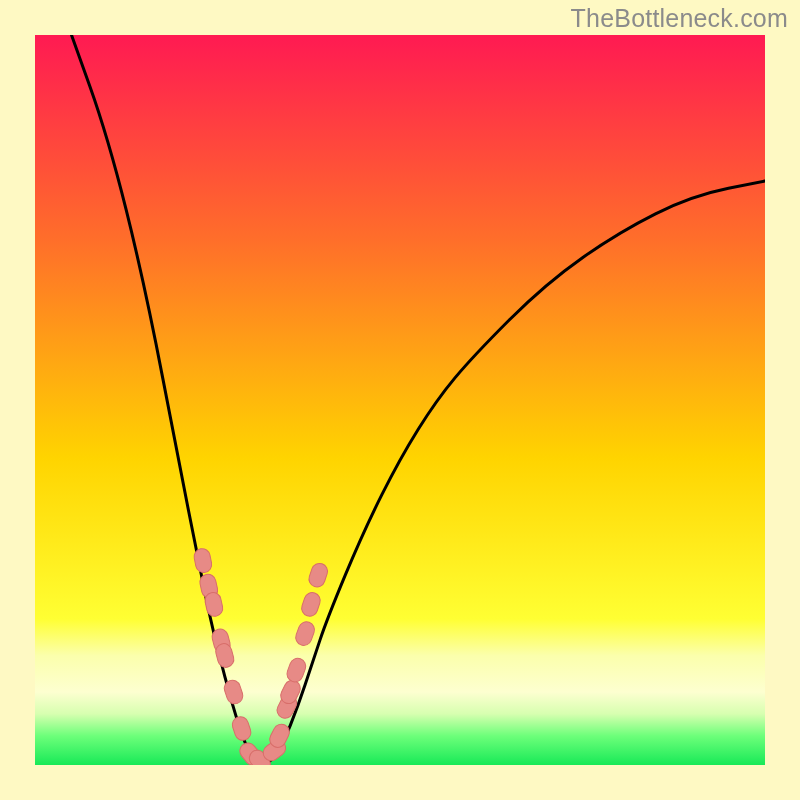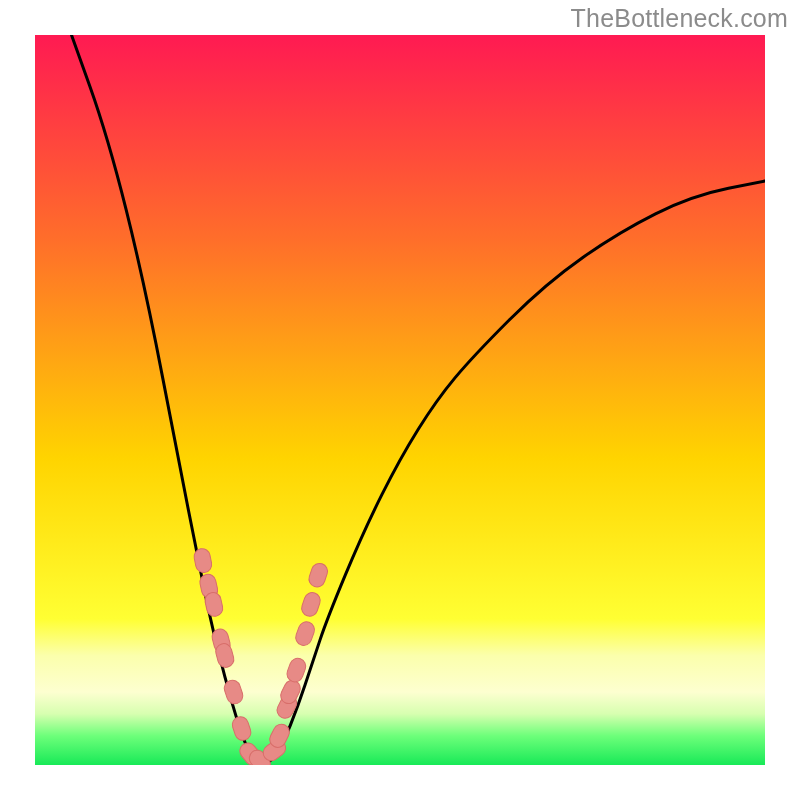--- a/index.html
+++ b/index.html
@@ -9,21 +9,21 @@
     height: 800px;
     background: #000;
     overflow: hidden;
   }
   .frame {
     position: absolute;
     left: 0;
     top: 0;
     width: 800px;
     height: 800px;
-    background: #ffffff;
+    background: #fef9c3;
   }
   .plot {
     position: absolute;
     left: 35px;
     top: 35px;
     width: 730px;
     height: 730px;
     overflow: hidden;
   }
   .gradient {

